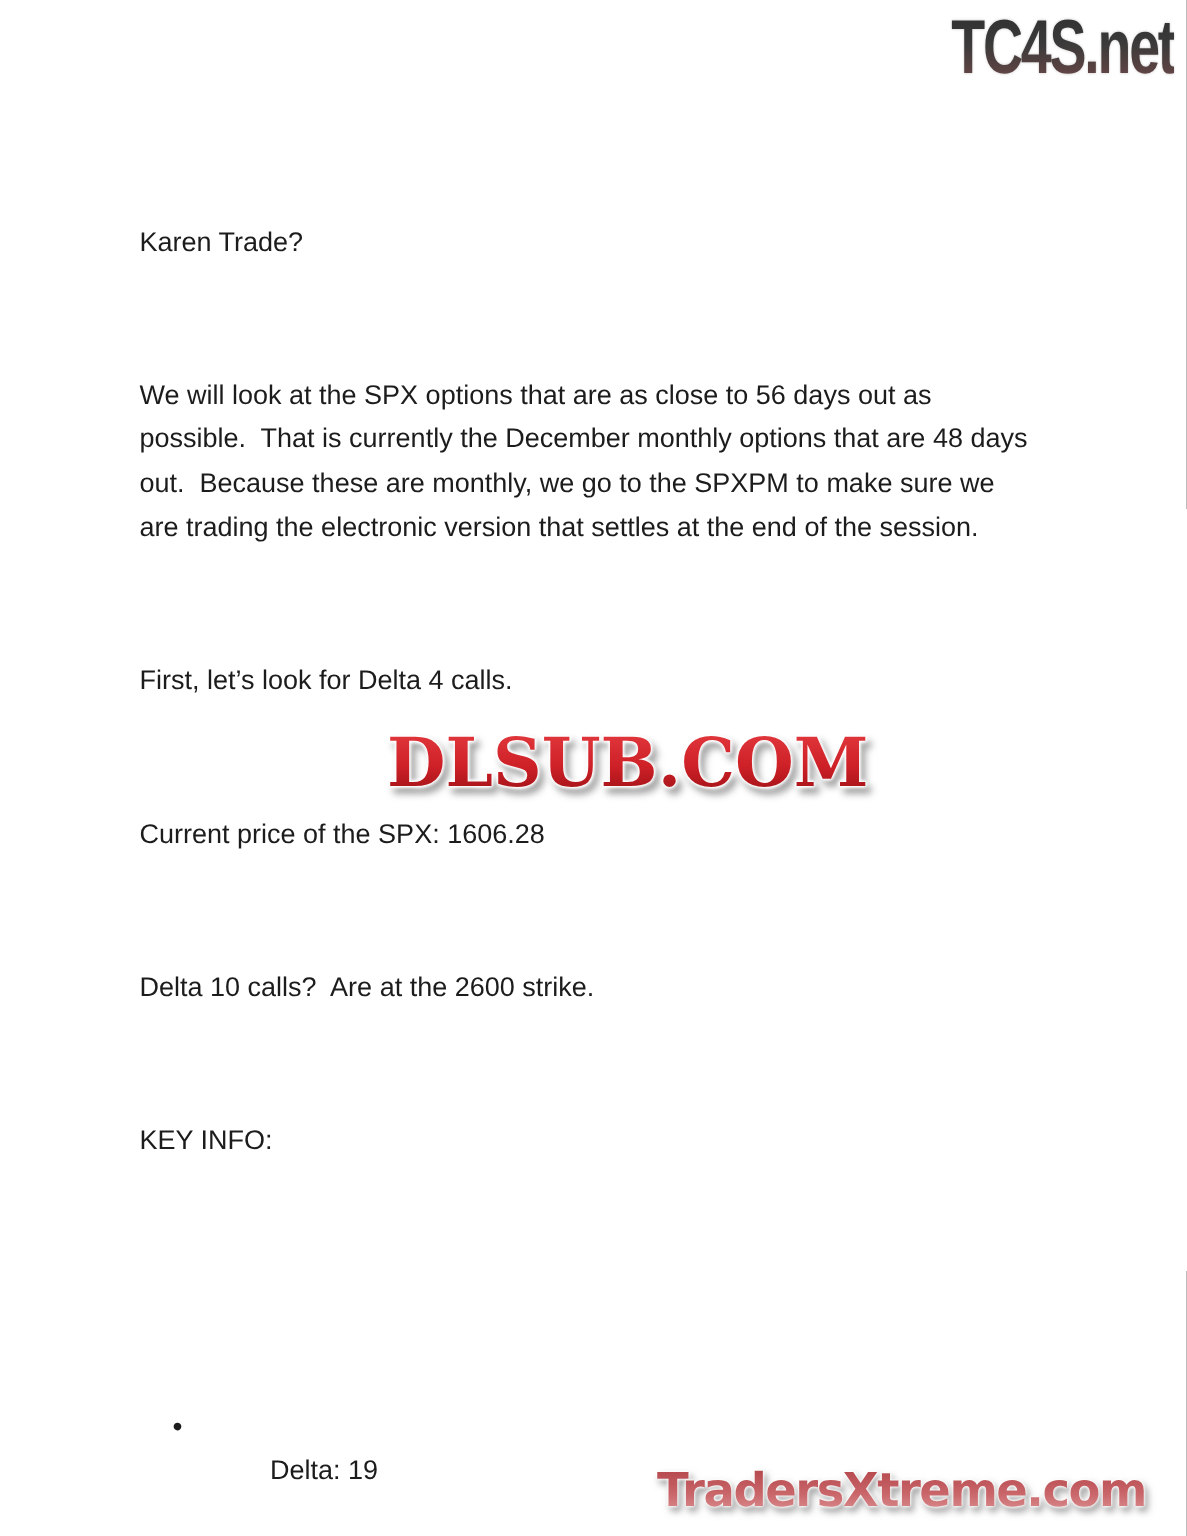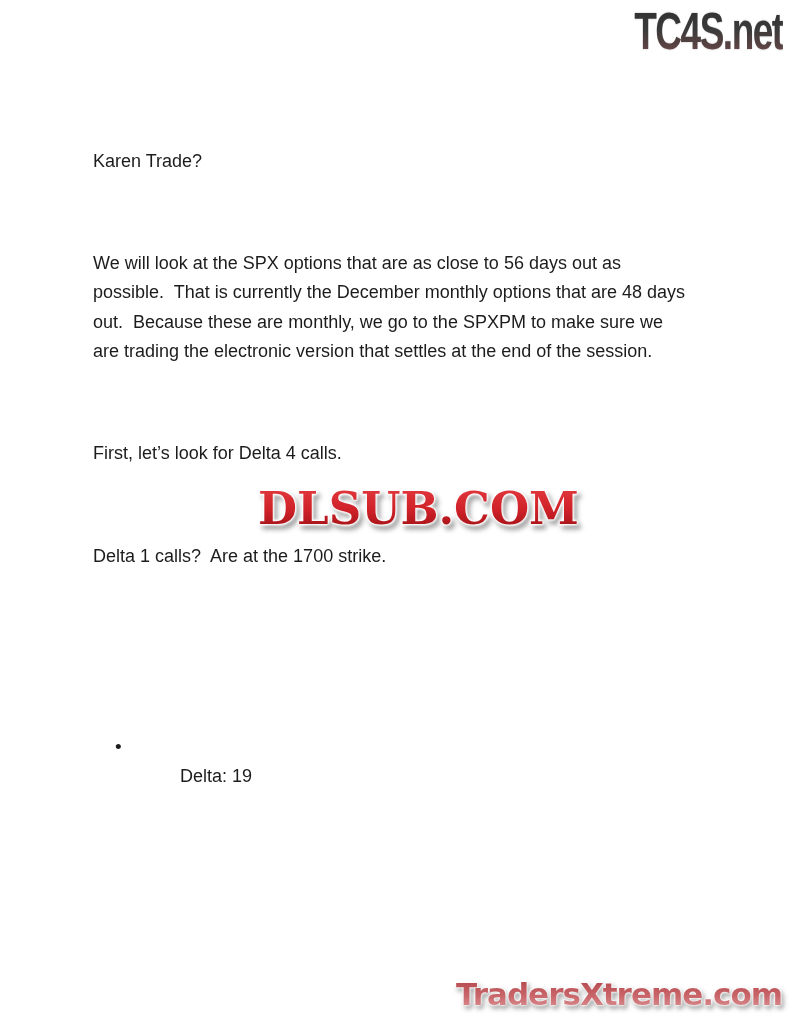--- a/index.html
+++ b/index.html
@@ -68,21 +68,21 @@
     background-clip: text;
     color: transparent;
     filter: drop-shadow(0 0 1px #ffffff) drop-shadow(0 0 1px #ffffff)
             drop-shadow(0 0 1px #ffffff) drop-shadow(3px 4px 2px rgba(60,60,60,0.45));
     white-space: nowrap;
   }
 
   
   .wm-bottom {
     position: absolute;
-    right: 9px;
+    right: 27px;
     top: 979px;
     font-family: "DejaVu Sans", sans-serif;
     font-weight: 700;
     font-size: 31px;
     letter-spacing: -1px;
     line-height: 1;
     background: linear-gradient(to bottom, #b4474c 0%, #c9666a 55%, #dd9496 100%);
     -webkit-background-clip: text;
     background-clip: text;
     color: transparent;
@@ -98,21 +98,23 @@
 
   <div class="brand-top">TC4S.net</div>
 
   <div class="doc">
     <p>Karen Trade?</p>
     <p>We will look at the SPX options that are as close to 56 days out as
 possible.  That is currently the December monthly options that are 48 days
 out.  Because these are monthly, we go to the SPXPM to make sure we
 are trading the electronic version that settles at the end of the session.</p>
     <p>First, let’s look for Delta 4 calls.</p>
-    <p>Delta 1 calls?  Are at the 1700 strike.</p>
+    <p>Current price of the SPX: 1606.28</p>
+    <p>Delta 10 calls?  Are at the 2600 strike.</p>
+    <p>KEY INFO:</p>
 
     <ul class="list">
       <li class="l1">
         <span class="marker">•</span><span>Delta: 19</span>
       </li>
       
       
       
       
       

